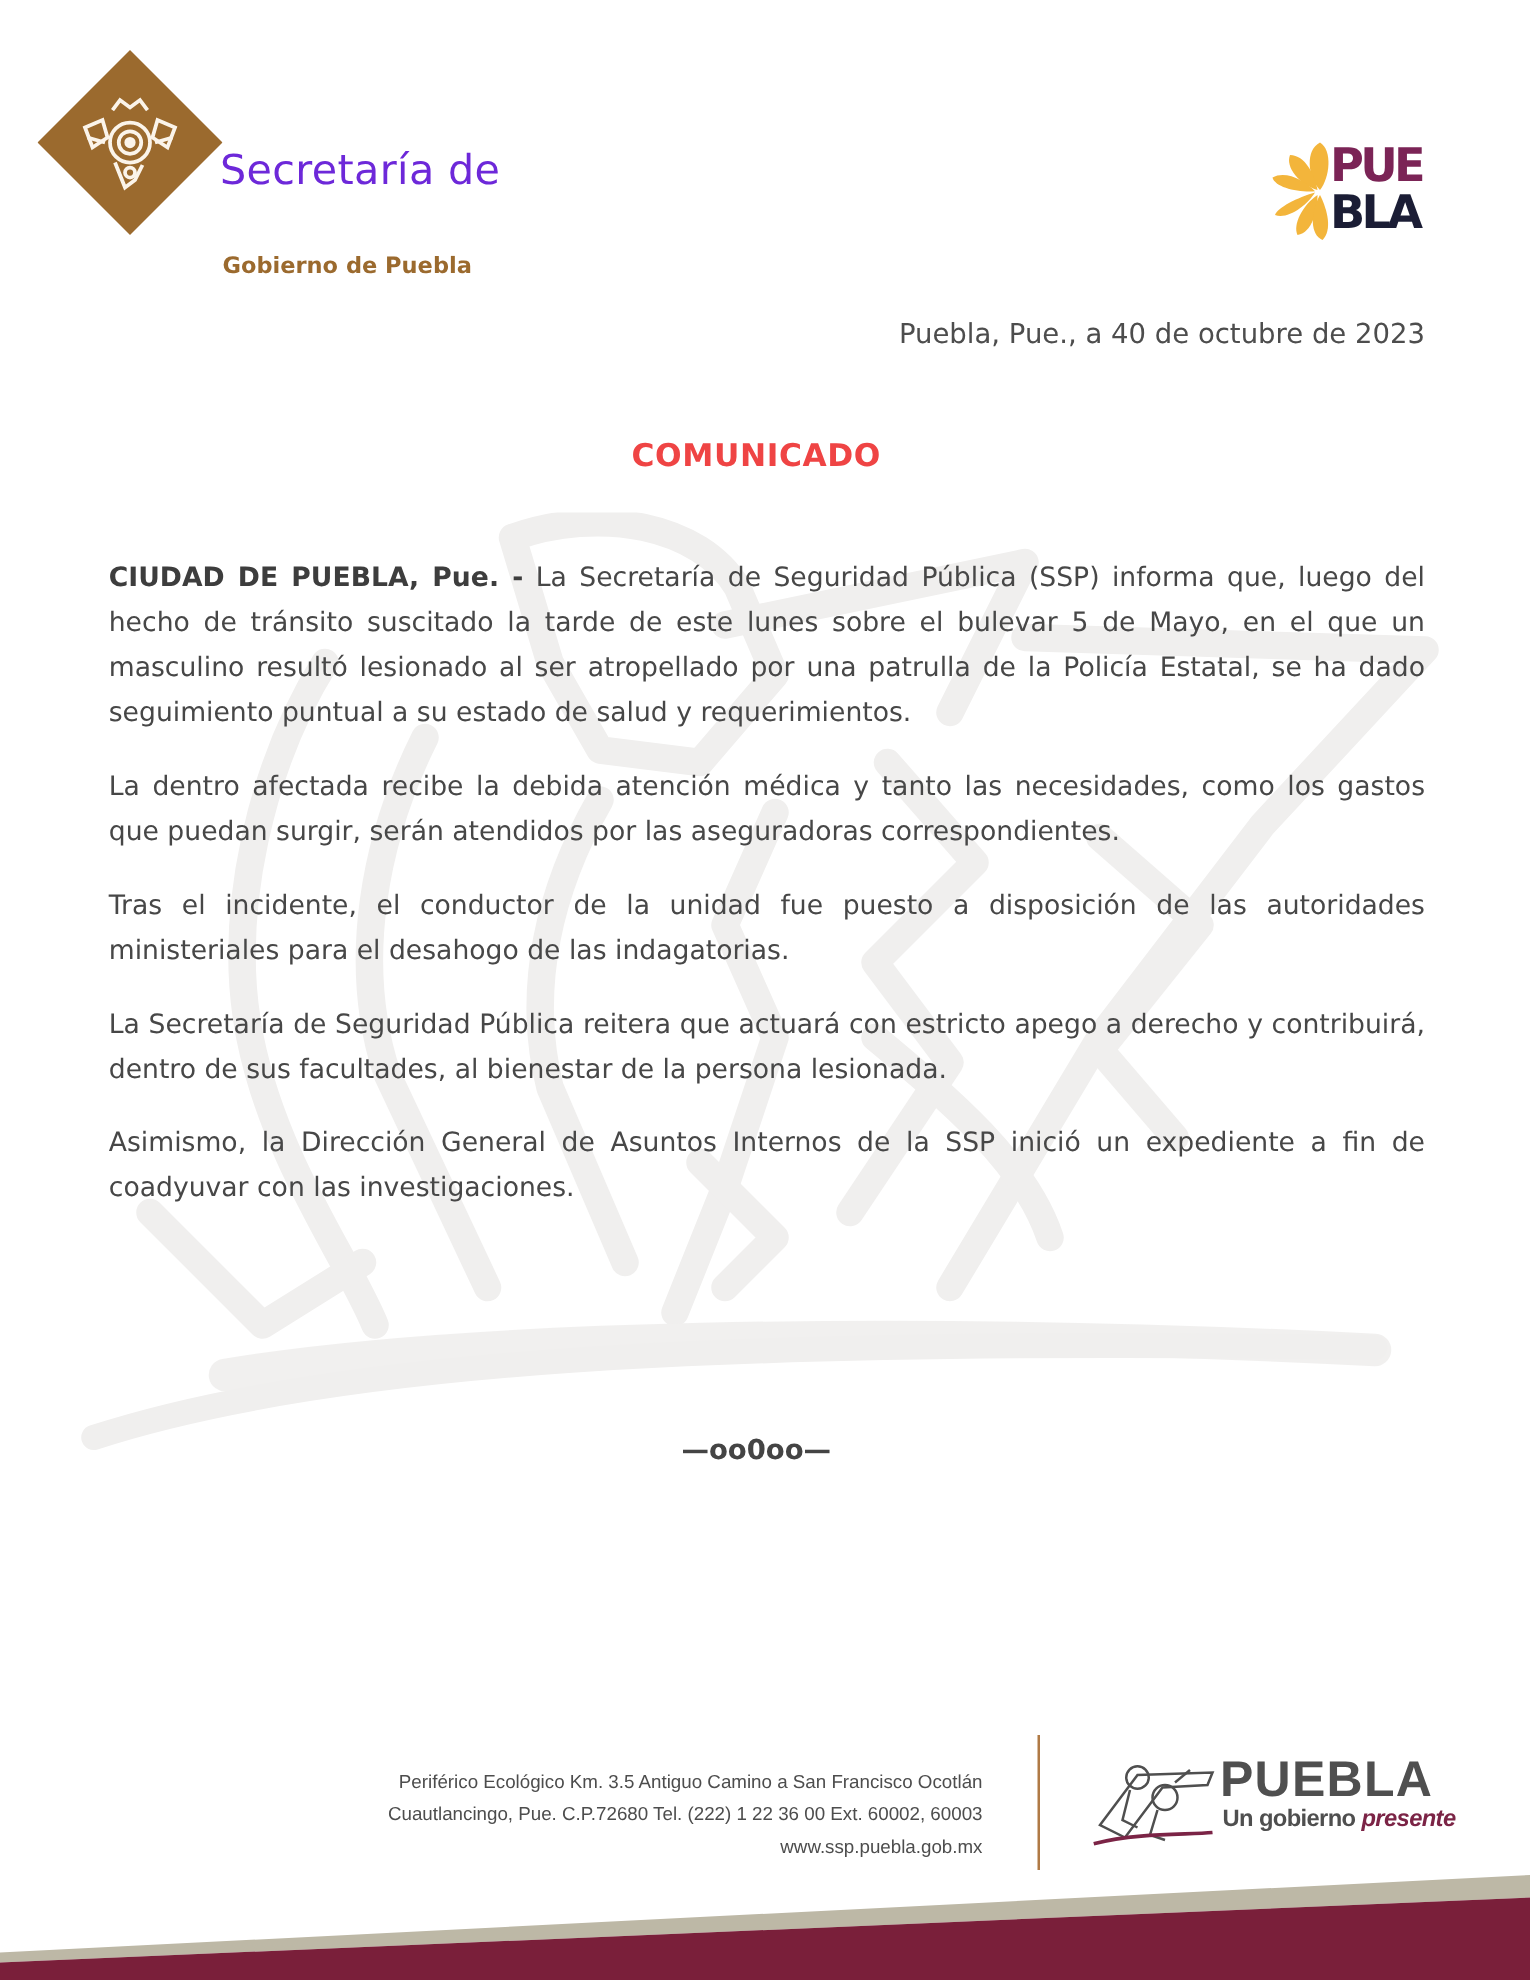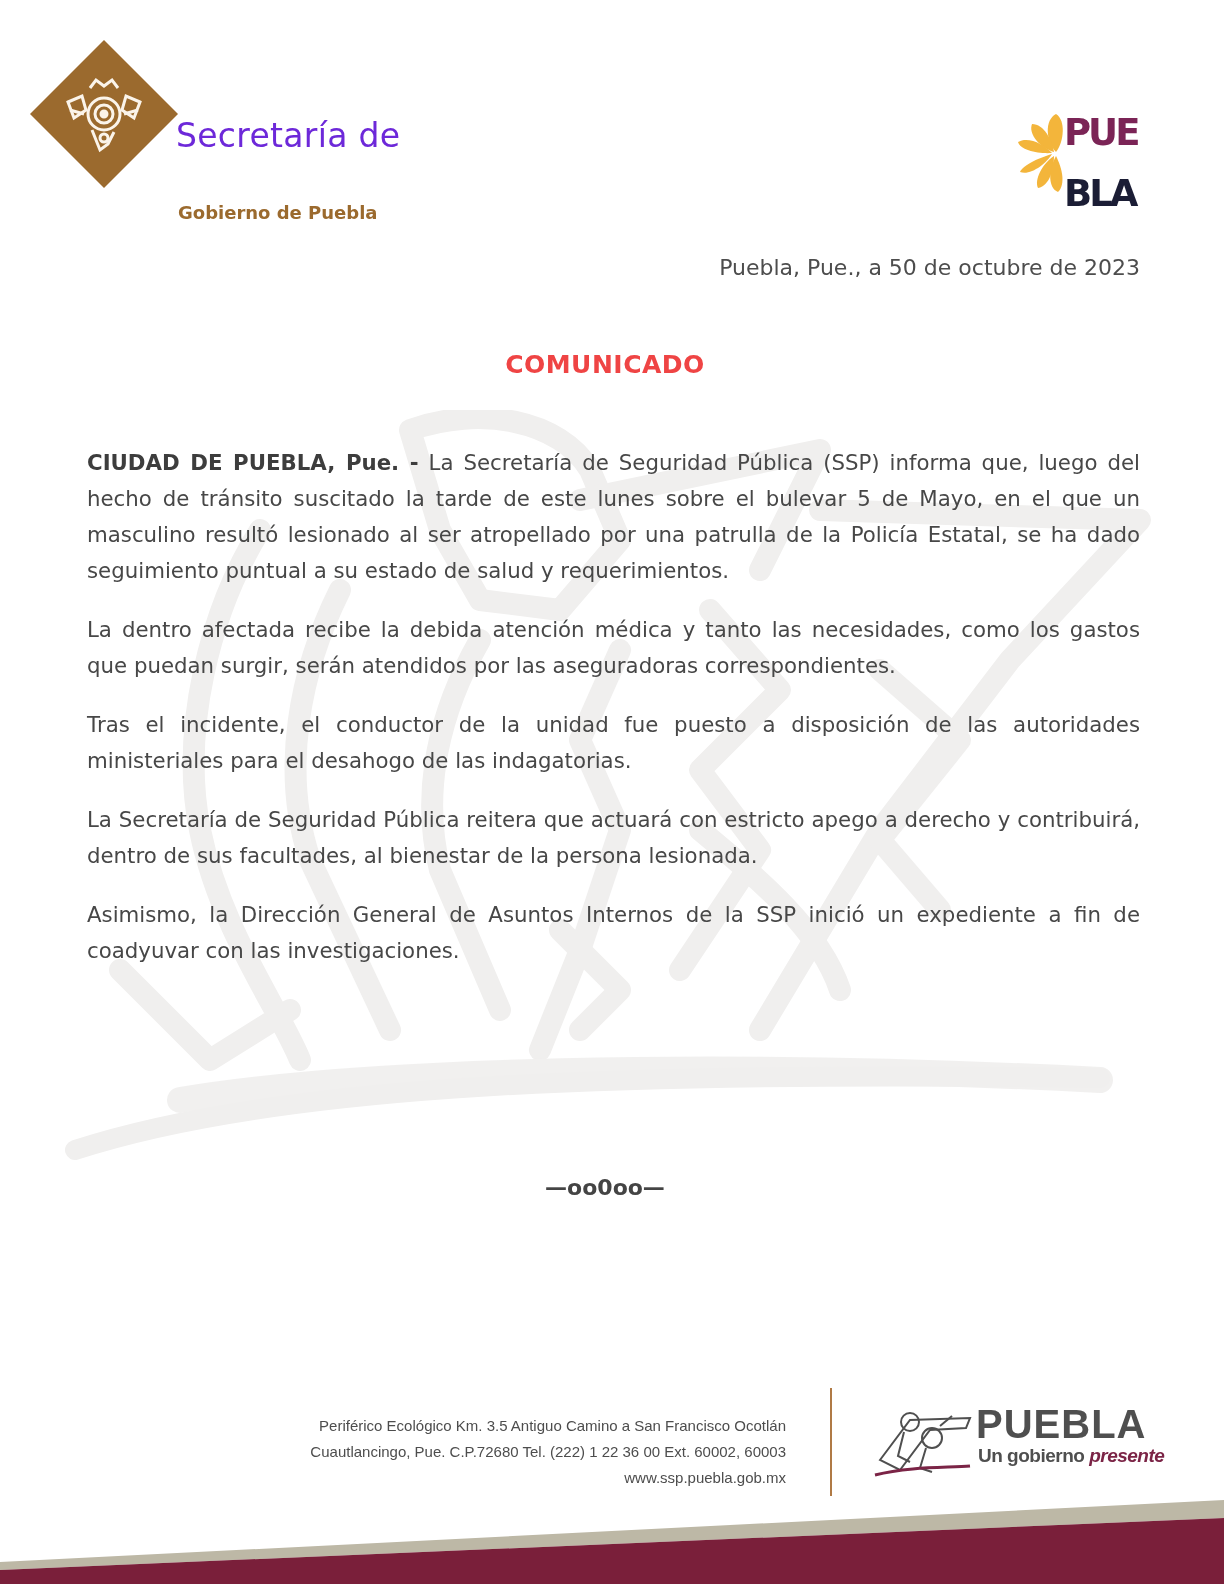--- a/index.html
+++ b/index.html
@@ -7,31 +7,31 @@
     body { position: relative; font-family: "DejaVu Sans", sans-serif; color: #4a4a4a; }
 
     .watermark { position: absolute; left: 60px; top: 410px; width: 1110px; height: 780px; z-index: 0; pointer-events: none; }
     .ssp-diamond { position: absolute; left: 30px; top: 40px; width: 148px; height: 148px; }
     .ssp-title { position: absolute; left: 176px; top: 117px; font-family: "DejaVu Sans", sans-serif; font-size: 33px; line-height: 37px; color: #6d28d9; letter-spacing: 0.3px; font-weight: normal; }
     .ssp-subtitle { position: absolute; left: 178px; top: 202px; font-family: "DejaVu Sans", sans-serif; font-weight: bold; font-size: 18px; color: #9b6a2e; }
 
     .puebla-logo { position: absolute; left: 1016px; top: 112px; width: 140px; height: 82px; z-index: 1; }
     .puebla-logo .pue, .puebla-logo .bla { position: absolute; left: 48px; font-family: "DejaVu Sans", sans-serif; font-weight: bold; font-size: 37px; line-height: 37px; letter-spacing: -3px; }
     .puebla-logo .pue { top: 2px; color: #7b2456; }
-    .puebla-logo .bla { top: 39px; color: #1b1d35; margin-top: 24px; }
+    .puebla-logo .bla { top: 39px; color: #1b1d35; }
 
     .date-line { position: absolute; right: 84px; top: 255px; font-family: "DejaVu Sans", sans-serif; font-size: 22px; color: #4d4d4d; z-index: 1; }
 
     .doc-title { position: absolute; left: 0; width: 1210px; top: 350px; text-align: center; font-family: "DejaVu Sans", sans-serif; font-weight: bold; font-size: 25px; color: #ef4444; z-index: 1; letter-spacing: 0.5px; }
 
     .body-text { position: absolute; left: 71px; width: 1069px; top: 445px; z-index: 1; }
     .body-text p { font-family: "DejaVu Sans", sans-serif; font-size: 21.3px; line-height: 36px; text-align: justify; color: #474747; margin-bottom: 23px; margin-left: 16px; }
     .body-text p .lead { font-weight: bold; color: #3d3d3d; }
 
-    .end-mark { position: absolute; left: 0; width: 1210px; top: 1175px; text-align: center; font-family: "DejaVu Sans", sans-serif; font-weight: bold; font-size: 22px; color: #444; z-index: 1; }
+    .end-mark { position: absolute; left: 0; width: 1210px; top: 1148px; text-align: center; font-family: "DejaVu Sans", sans-serif; font-weight: bold; font-size: 22px; color: #444; z-index: 1; }
 
     
     .footer-address { position: absolute; right: 438px; top: 1413px; text-align: right; font-family: "Liberation Sans", sans-serif; font-size: 15px; line-height: 26px; color: #4d4d4d; z-index: 1; }
     .footer-divider { position: absolute; left: 830px; top: 1388px; width: 2px; height: 108px; background: #b07a45; z-index: 1; }
     .footer-logo { position: absolute; left: 870px; top: 1400px; width: 300px; height: 80px; z-index: 1; }
     .footer-logo .word { position: absolute; left: 106px; top: 2px; font-family: "Liberation Sans", sans-serif; font-weight: bold; font-size: 40px; color: #4f4f4f; letter-spacing: 1px; }
     .footer-logo .tag { position: absolute; left: 108px; top: 45px; font-family: "Liberation Sans", sans-serif; font-size: 19px; color: #4f4f4f; letter-spacing: -0.5px; font-weight: bold; }
     .footer-logo .tag em { color: #7b2446; font-style: italic; font-weight: bold; }
 
     .bottom-band { position: absolute; left: 0; top: 1500px; width: 1224px; height: 84px; z-index: 1; }
@@ -86,21 +86,21 @@
       <path d="M36 41 C 22 42, 4 38, 2 30 C 12 24, 28 32, 36 41 Z"></path>
       <path d="M36 42 C 22 46, 6 54, 4 60 C 14 64, 30 52, 36 42 Z"></path>
       <path d="M38 44 C 26 52, 18 68, 22 76 C 34 74, 38 56, 38 44 Z"></path>
       <path d="M40 44 C 32 58, 32 76, 42 80 C 50 72, 46 56, 40 44 Z"></path>
     </g>
   </svg>
   <div class="pue">PUE</div>
   <div class="bla">BLA</div>
 </div>
 
-<div class="date-line">Puebla, Pue., a 50 de octubre de 2023</div>
+<div class="date-line">Puebla, Pue., a 40 de octubre de 2023</div>
 
 <h1 class="doc-title">COMUNICADO</h1>
 
 <div class="body-text">
   <p><span class="lead">CIUDAD DE PUEBLA, Pue. -</span><span> La Secretaría de Seguridad Pública (SSP) informa que, luego del hecho de tránsito suscitado la tarde de este lunes sobre el bulevar 5 de Mayo, en el que un masculino resultó lesionado al ser atropellado por una patrulla de la Policía Estatal, se ha dado seguimiento puntual a su estado de salud y requerimientos.</span></p>
   <p>La dentro afectada recibe la debida atención médica y tanto las necesidades, como los gastos que puedan surgir, serán atendidos por las aseguradoras correspondientes.</p>
   <p>Tras el incidente, el conductor de la unidad fue puesto a disposición de las autoridades ministeriales para el desahogo de las indagatorias.</p>
   <p>La Secretaría de Seguridad Pública reitera que actuará con estricto apego a derecho y contribuirá, dentro de sus facultades, al bienestar de la persona lesionada.</p>
   <p>Asimismo, la Dirección General de Asuntos Internos de la SSP inició un expediente a fin de coadyuvar con las investigaciones.</p>
 </div>

